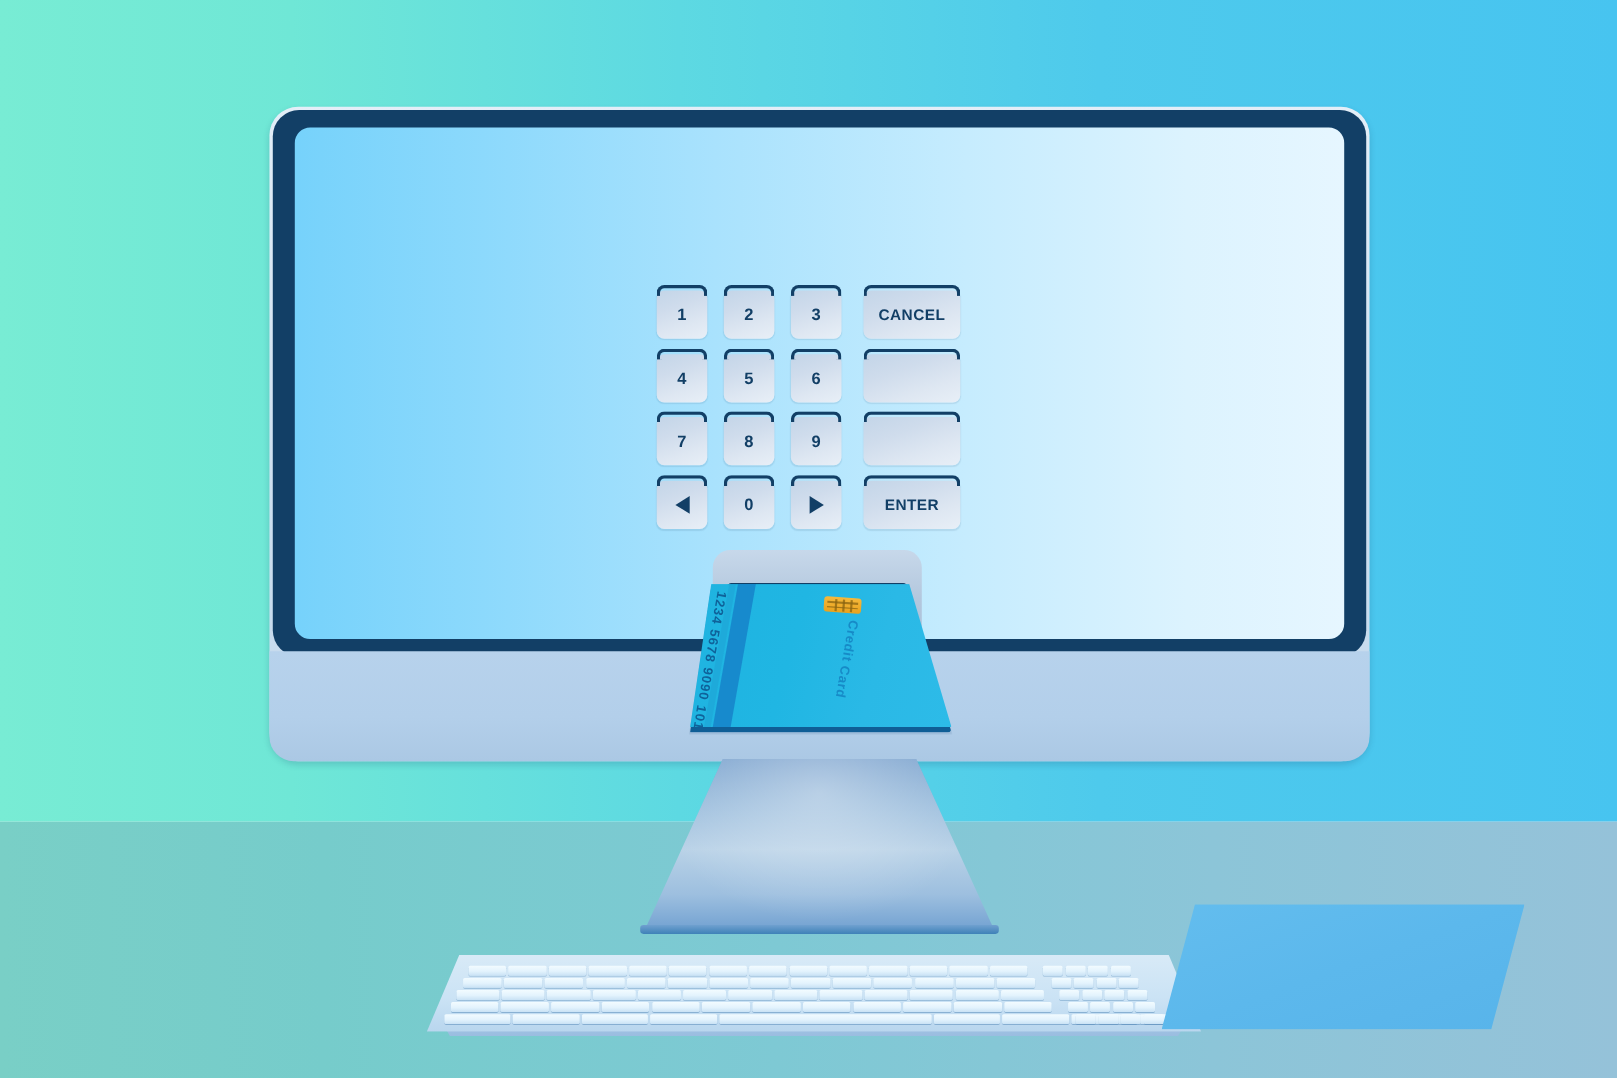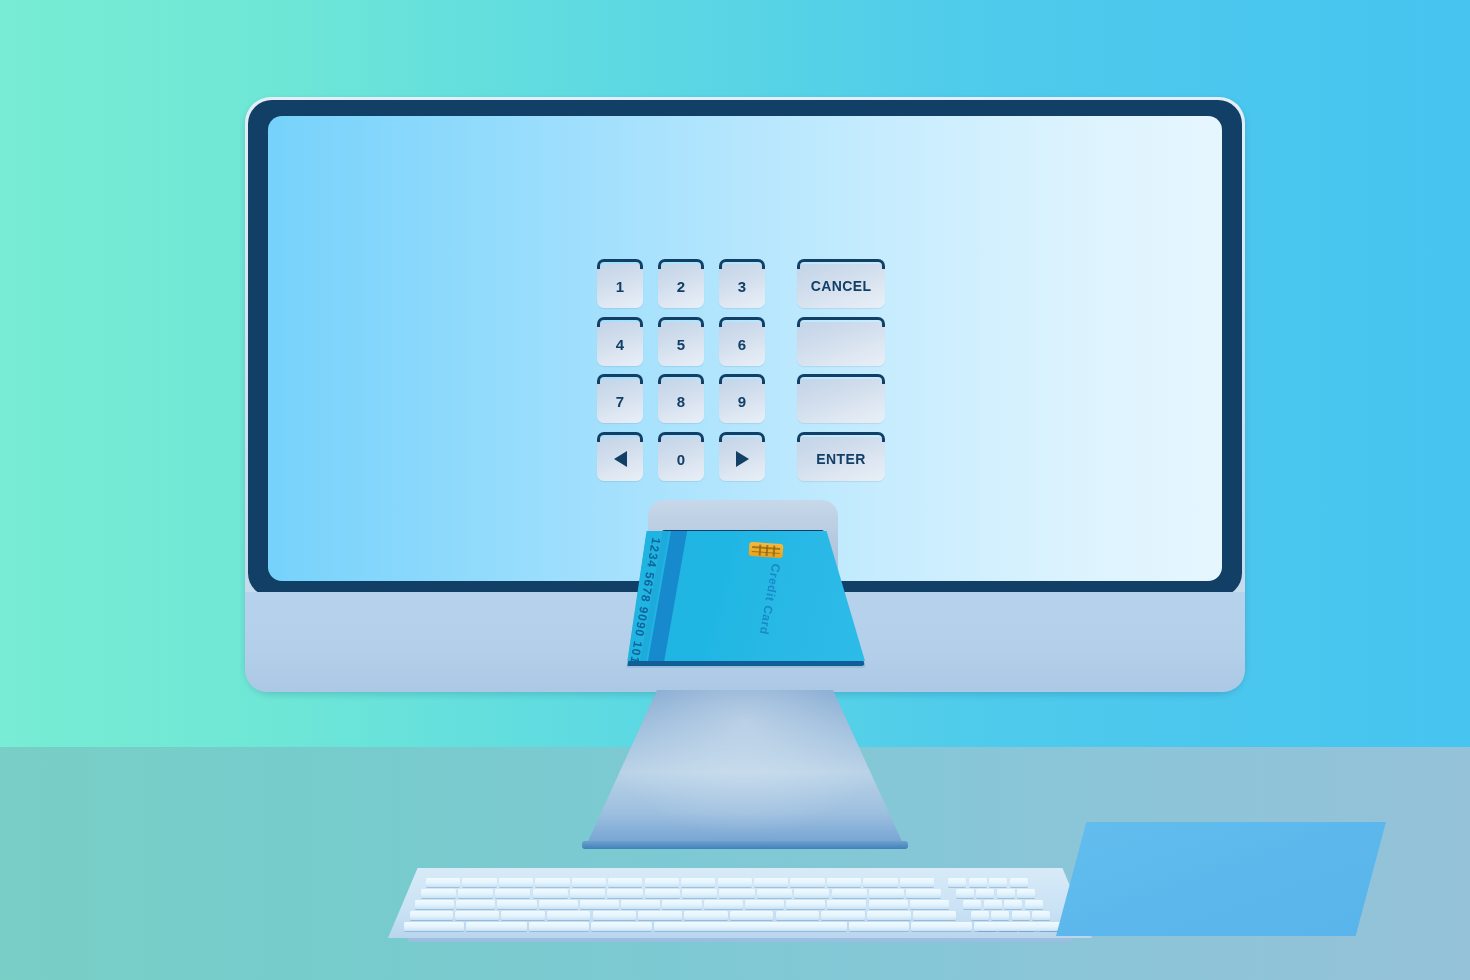--- a/index.html
+++ b/index.html
@@ -103,21 +103,21 @@
     border-right: 3px solid #123f66;
     border-radius: 7px 7px 0 0;
     border-bottom: none;
     pointer-events: none;
   }
   .key.num   { width: 46px; }
   .key.wide  { width: 88px; font-size: 14px; }
   .key.c0 { left: 0px; }
   .key.c1 { left: 61px; }
   .key.c2 { left: 122px; }
-  .key.c3 { left: 200px; }
+  .key.c3 { left: 188px; }
   .r0 { top: 0px; }
   .r1 { top: 58px; }
   .r2 { top: 115px; }
   .r3 { top: 173px; }
 
   .tri {
     width: 0; height: 0;
     border-top: 8px solid transparent;
     border-bottom: 8px solid transparent;
   }

